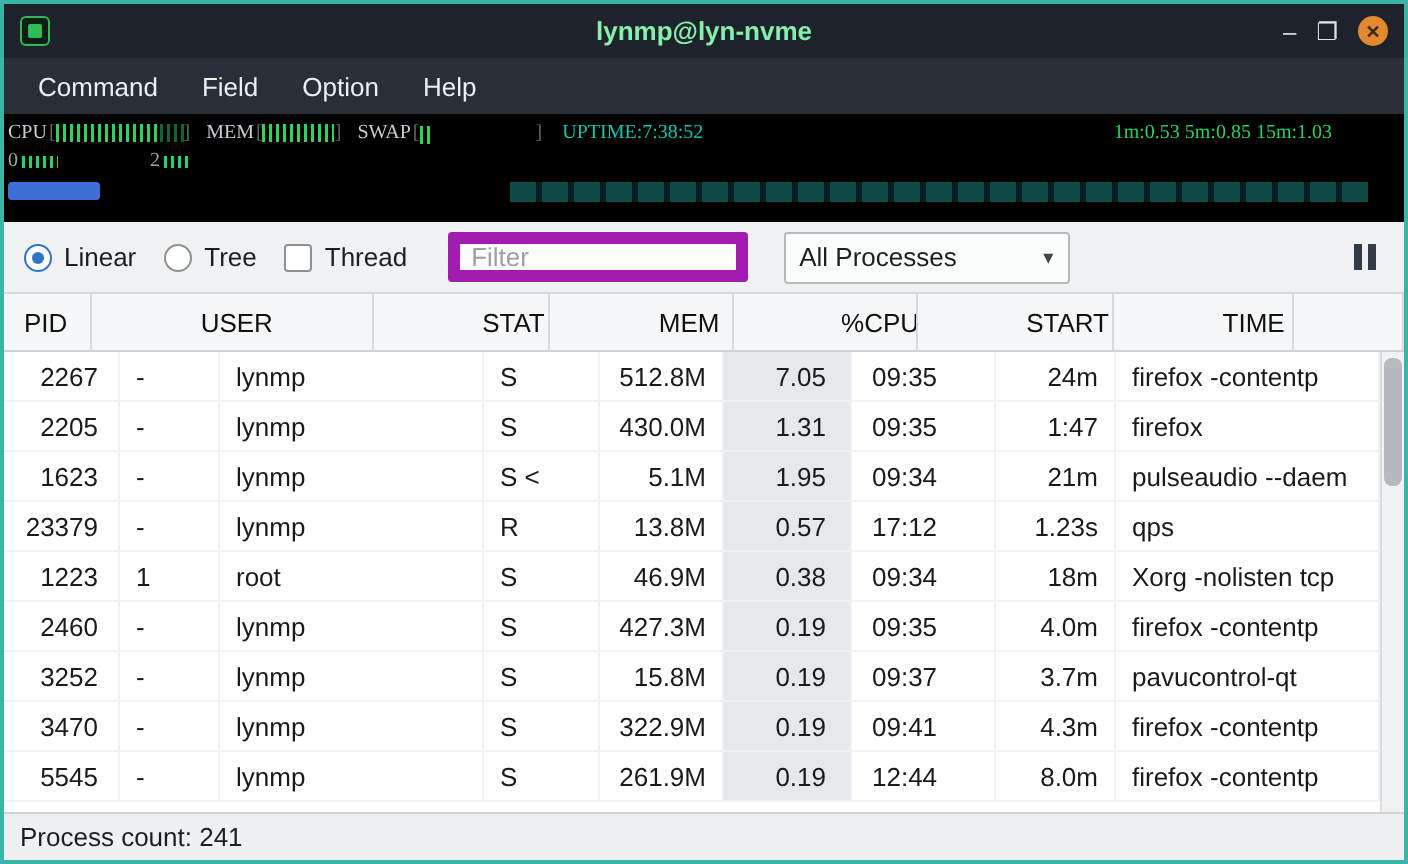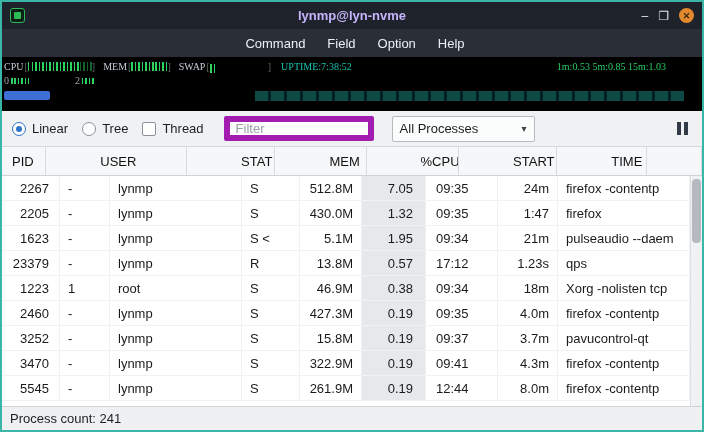--- a/index.html
+++ b/index.html
@@ -25,39 +25,38 @@
   .app-icon {
     width: 15px; height: 15px;
     background: #0c1f16;
     border: 1px solid #2dbb57;
     border-radius: 3px;
     display: flex; align-items: center; justify-content: center;
   }
   .app-icon::after { content:""; width:7px; height:7px; background:#2dbb57; border-radius:1px; }
   .title {
     position: absolute; left: 0; right: 0; text-align: center;
-    color: #c4b5fd; font-size: 13px; font-weight: bold;
+    color: #86efac; font-size: 13px; font-weight: bold;
     pointer-events: none;
   }
   .win-controls { margin-left: auto; display: flex; align-items: center; gap: 10px; z-index: 2; }
   .win-btn { color: #dfe3e8; font-size: 12px; line-height: 1; cursor: default; }
   .close-btn {
     width: 15px; height: 15px; border-radius: 50%;
     background: #e2892f; color: #3c2a0c;
     font-size: 9px; font-weight: bold;
     display: flex; align-items: center; justify-content: center;
   }
 
   
   .menubar {
     height: 28px; flex: 0 0 28px;
     background: #2a2f37;
     display: flex; align-items: stretch;
     padding-left: 6px;
-    justify-content: center;
   }
   .menu-item {
     color: #eceff2; font-size: 13px;
     display: flex; align-items: center;
     padding: 0 11px;
   }
 
   
   .meters {
     height: 54px; flex: 0 0 54px;
@@ -328,21 +327,21 @@
             <div class="tcell col6">09:35</div>
             <div class="tcell col7">24m</div>
             <div class="tcell col8">firefox -contentp</div>
           </div>
           <div class="trow">
             <div class="tcell col0">2205</div>
             <div class="tcell col1">-</div>
             <div class="tcell col2">lynmp</div>
             <div class="tcell col3">S</div>
             <div class="tcell col4">430.0M</div>
-            <div class="tcell col5">1.32</div>
+            <div class="tcell col5">1.31</div>
             <div class="tcell col6">09:35</div>
             <div class="tcell col7">1:47</div>
             <div class="tcell col8">firefox</div>
           </div>
           <div class="trow">
             <div class="tcell col0">1623</div>
             <div class="tcell col1">-</div>
             <div class="tcell col2">lynmp</div>
             <div class="tcell col3">S &lt;</div>
             <div class="tcell col4">5.1M</div>

